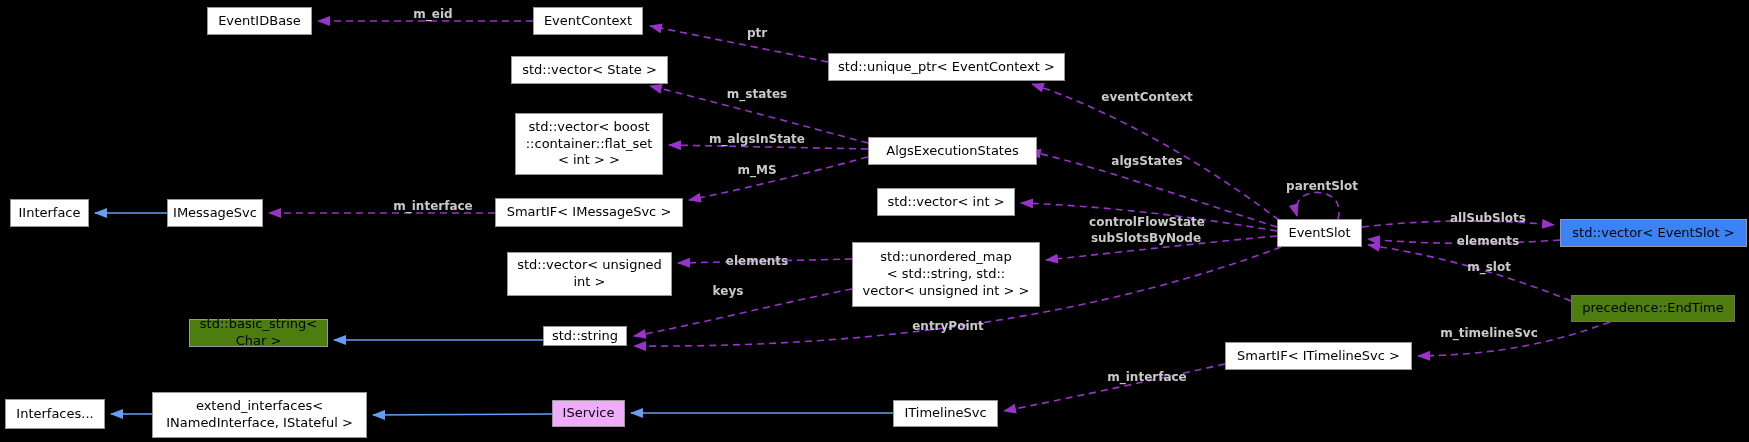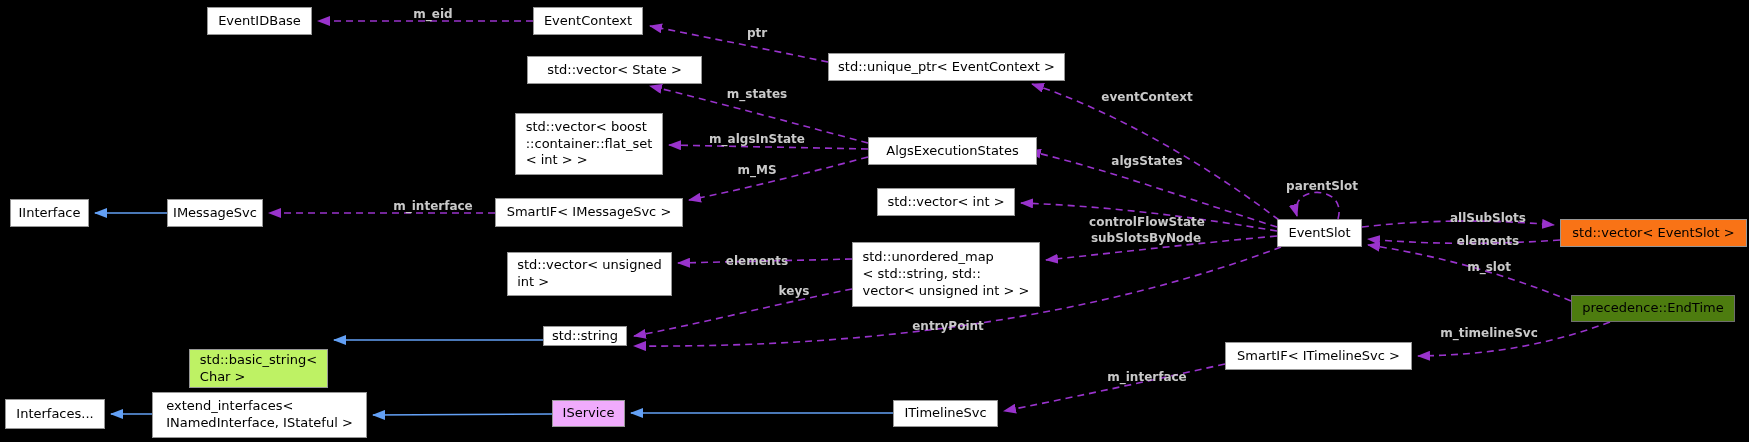--- a/index.html
+++ b/index.html
@@ -8,20 +8,21 @@
     width:1749px;height:442px;
     background:#000;
     overflow:hidden;
     font-family:"DejaVu Sans", sans-serif;
   }
   #edges-svg{position:absolute;left:0;top:0;width:1749px;height:442px;}
   .node{
     position:absolute;
     box-sizing:border-box;
     display:flex;align-items:center;justify-content:center;
+    text-align:center;
     background:#fff;
     border:1.4px solid #979797;
     color:#000;
     font-size:13px;
     line-height:1.3;
     white-space:pre-line;
     padding:0 8px;
     cursor:pointer;
   }
   .node.highlighted{background:#bebebe;border-color:#6e6e6e;}
@@ -79,49 +80,49 @@
     <span class="edge-label" style="left: 1147px; top: 97px;">eventContext</span>
     <span class="edge-label" style="left: 757px; top: 94px;">m_states</span>
     <span class="edge-label" style="left: 757px; top: 139px;">m_algsInState</span>
     <span class="edge-label" style="left: 757px; top: 170px;">m_MS</span>
     <span class="edge-label" style="left: 433px; top: 206px;">m_interface</span>
     <span class="edge-label" style="left: 1147px; top: 161px;">algsStates</span>
     <span class="edge-label" style="left: 1147px; top: 206px; margin-top: 16px;">controlFlowState</span>
     <span class="edge-label" style="left: 1146px; top: 238px;">subSlotsByNode</span>
     <span class="edge-label" style="left: 948px; top: 326px;">entryPoint</span>
     <span class="edge-label" style="left: 757px; top: 261px;">elements</span>
-    <span class="edge-label" style="left: 794px; top: 291px;">keys</span>
+    <span class="edge-label" style="left: 728px; top: 291px;">keys</span>
     <span class="edge-label" style="left: 1322px; top: 186px;">parentSlot</span>
     <span class="edge-label" style="left: 1488px; top: 218px;">allSubSlots</span>
     <span class="edge-label" style="left: 1488px; top: 241px;">elements</span>
     <span class="edge-label" style="left: 1489px; top: 267px;">m_slot</span>
     <span class="edge-label" style="left: 1489px; top: 333px;">m_timelineSvc</span>
     <span class="edge-label" style="left: 1147px; top: 377px;">m_interface</span>
     <div class="node" style="left: 207px; top: 7px; width: 105px; height: 28px; background: rgb(255, 255, 255);">EventIDBase</div>
     <div class="node" style="left: 533px; top: 7px; width: 110px; height: 28px; background: rgb(255, 255, 255);">EventContext</div>
-    <div class="node" style="left: 527px; top: 56px; width: 175px; height: 28px; background: rgb(255, 255, 255);">std::vector&lt; State &gt;</div>
+    <div class="node" style="left: 511px; top: 56px; width: 157px; height: 28px; background: rgb(255, 255, 255);">std::vector&lt; State &gt;</div>
     <div class="node" style="left: 828px; top: 53px; width: 237px; height: 28px; background: rgb(255, 255, 255);">std::unique_ptr&lt; EventContext &gt;</div>
     <div class="node" style="left: 515px; top: 113px; width: 148px; height: 62px; background: rgb(255, 255, 255);">std::vector&lt; boost
 ::container::flat_set
 &lt; int &gt; &gt;</div>
     <div class="node" style="left: 868px; top: 137px; width: 169px; height: 28px; background: rgb(255, 255, 255);">AlgsExecutionStates</div>
     <div class="node" style="left: 877px; top: 188px; width: 138px; height: 28px; background: rgb(255, 255, 255);">std::vector&lt; int &gt;</div>
     <div class="node" style="left: 10px; top: 199px; width: 79px; height: 28px; background: rgb(255, 255, 255);">IInterface</div>
     <div class="node" style="left: 167px; top: 199px; width: 96px; height: 28px; background: rgb(255, 255, 255);">IMessageSvc</div>
     <div class="node" style="left: 495px; top: 198px; width: 188px; height: 29px; background: rgb(255, 255, 255);">SmartIF&lt; IMessageSvc &gt;</div>
     <div class="node" style="left: 507px; top: 252px; width: 165px; height: 44px; background: rgb(255, 255, 255);">std::vector&lt; unsigned
 int &gt;</div>
     <div class="node" style="left: 852px; top: 242px; width: 188px; height: 65px; background: rgb(255, 255, 255);">std::unordered_map
 &lt; std::string, std::
 vector&lt; unsigned int &gt; &gt;</div>
-    <div class="node" style="left: 189px; top: 319px; width: 139px; height: 39px; background: #bef264; margin-top: 30px;">std::basic_string&lt;
+    <div class="node" style="left: 189px; top: 319px; width: 139px; height: 28px; background: #4d7c0f;">std::basic_string&lt;
 Char &gt;</div>
     <div class="node" style="left: 543px; top: 326px; width: 84px; height: 20px; background: rgb(255, 255, 255);">std::string</div>
     <div class="node" style="left: 1277px; top: 219px; width: 85px; height: 28px; background: rgb(255, 255, 255);">EventSlot</div>
-    <div class="node" style="left: 1560px; top: 219px; width: 187px; height: 28px; background: #f97316;">std::vector&lt; EventSlot &gt;</div>
+    <div class="node" style="left: 1560px; top: 219px; width: 187px; height: 28px; background: #3b82f6;">std::vector&lt; EventSlot &gt;</div>
     <div class="node highlighted" style="left: 1571px; top: 295px; width: 164px; height: 27px; background: #4d7c0f;">precedence::EndTime</div>
     <div class="node" style="left: 1225px; top: 342px; width: 187px; height: 28px; background: rgb(255, 255, 255);">SmartIF&lt; ITimelineSvc &gt;</div>
     <div class="node" style="left: 893px; top: 400px; width: 105px; height: 27px; background: rgb(255, 255, 255);">ITimelineSvc</div>
     <div class="node" style="left: 552px; top: 400px; width: 73px; height: 27px; background: #f0abfc;">IService</div>
     <div class="node" style="left: 152px; top: 392px; width: 215px; height: 46px; background: rgb(255, 255, 255);">extend_interfaces&lt;
 INamedInterface, IStateful &gt;</div>
     <div class="node" style="left: 5px; top: 399px; width: 100px; height: 30px; background: rgb(255, 255, 255);">Interfaces...</div>
   </div>
 
 </body></html>

